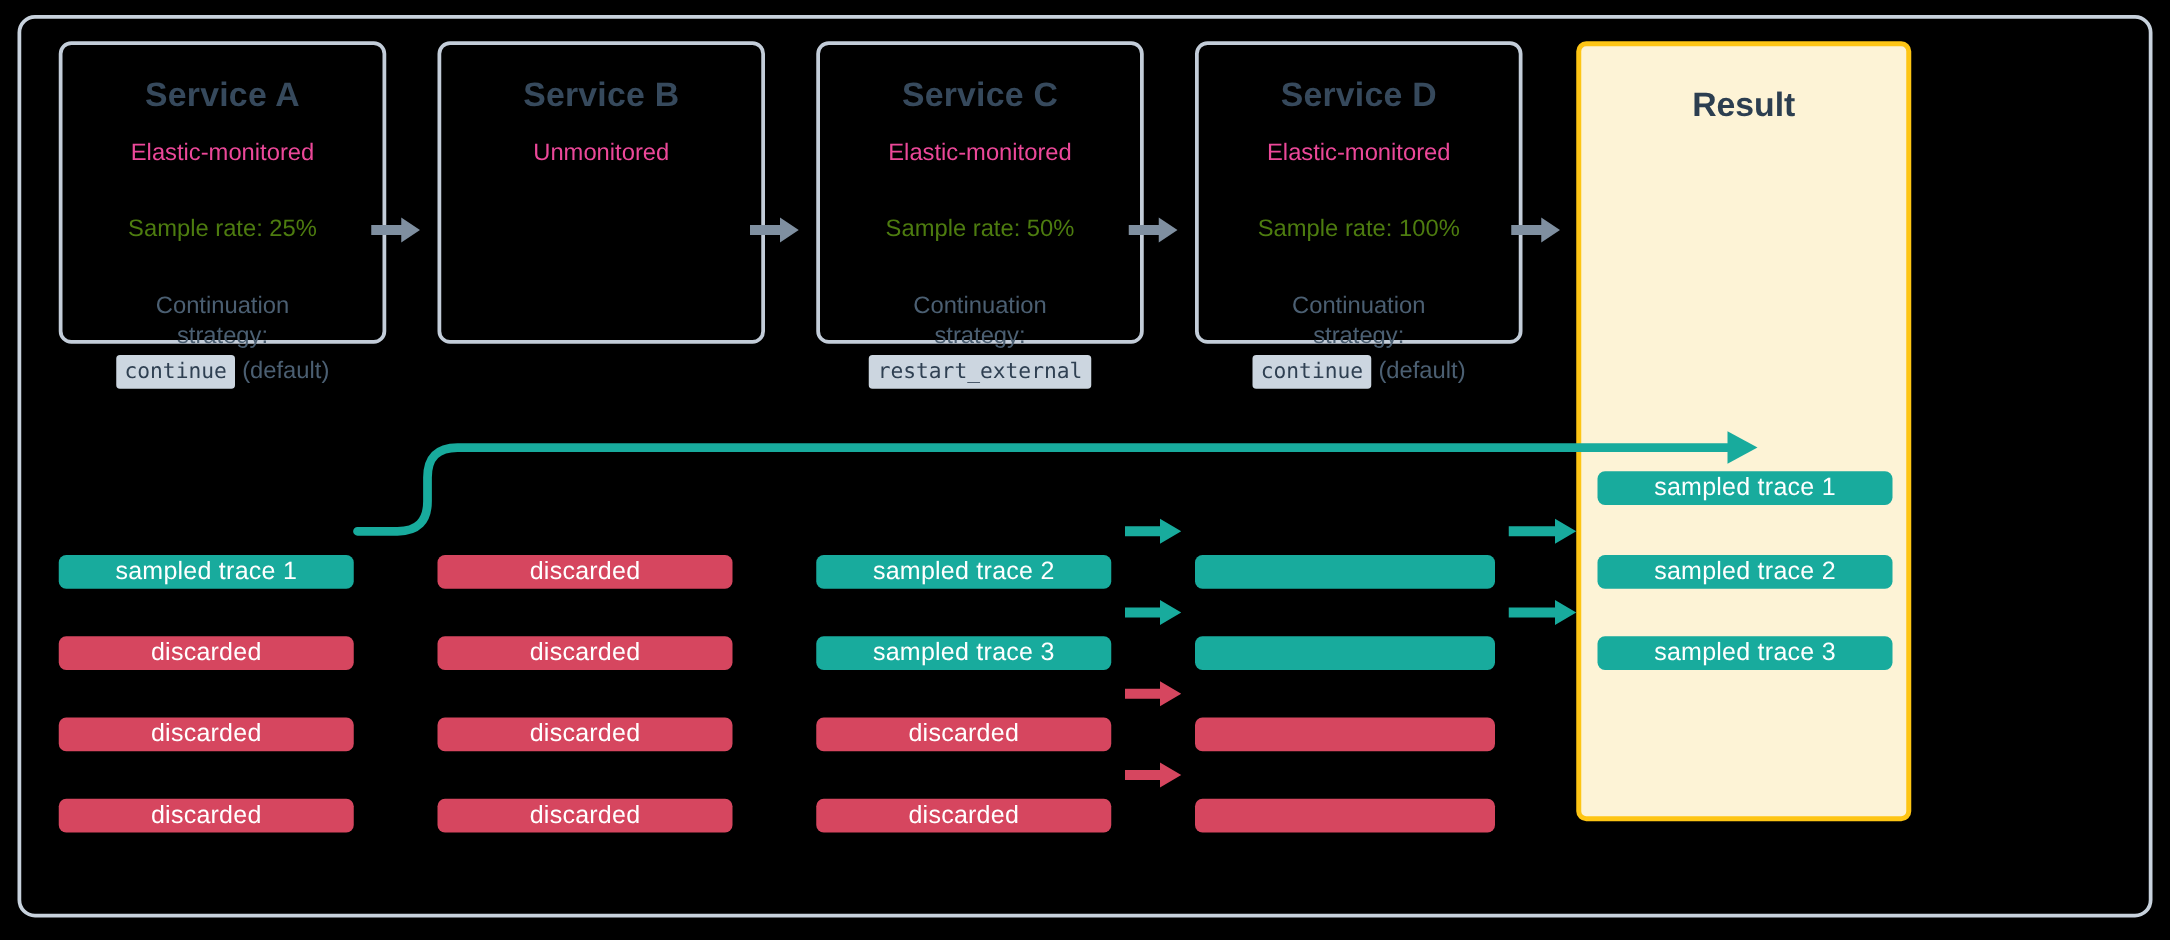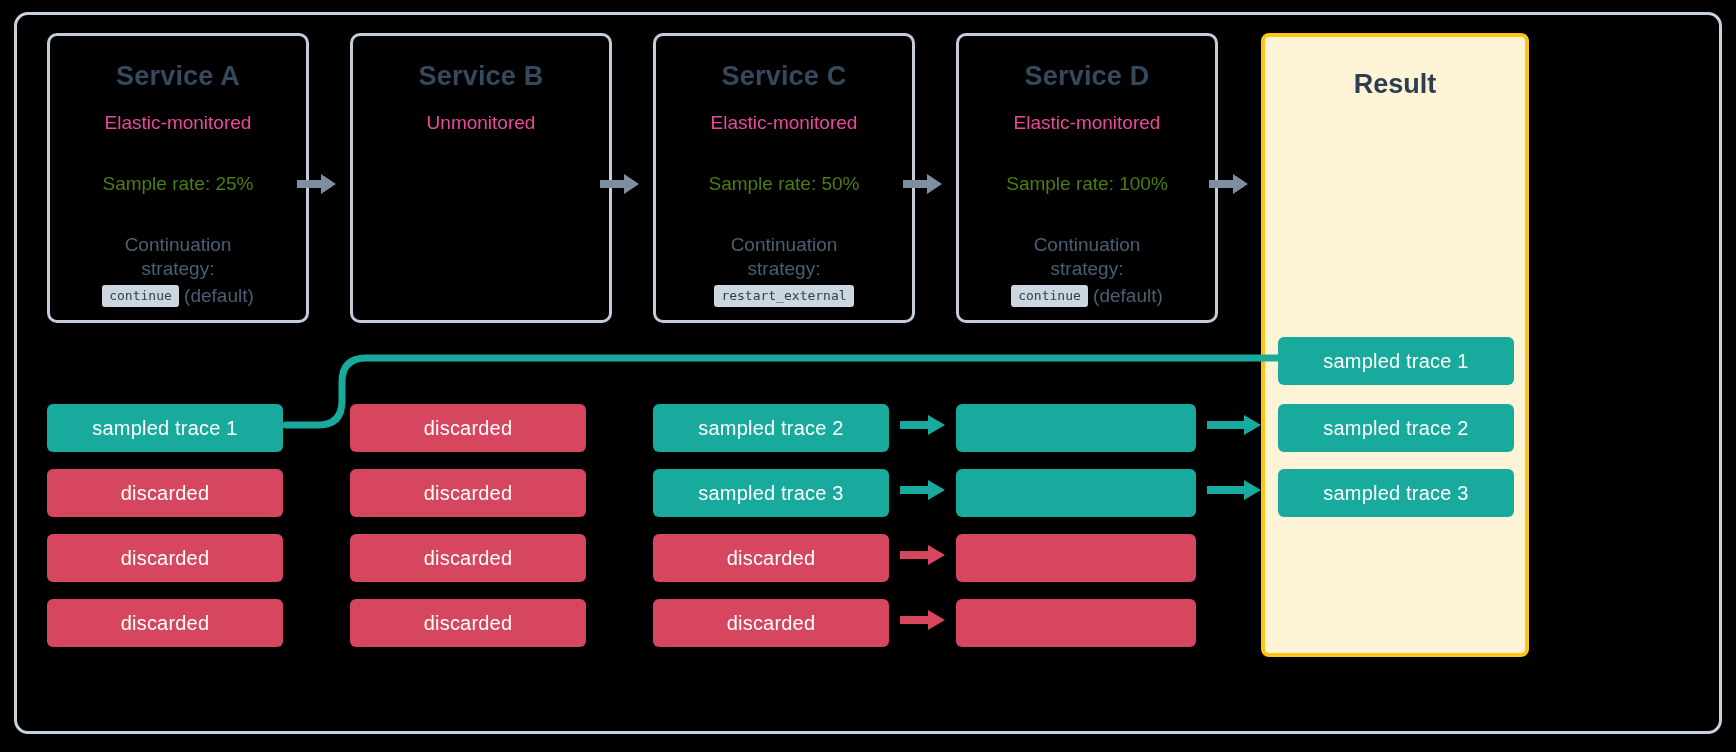--- a/index.html
+++ b/index.html
@@ -22,21 +22,21 @@
     border: 3px solid #c8d2dd;
     border-radius: 14px;
     background: #000000;
   }
 
   
   .svc-card {
     position: absolute;
     top: 33px;
     width: 262px;
-    height: 290px;
+    height: 242px;
     border: 3px solid #c3cdd9;
     border-radius: 10px;
     background: #000000;
     text-align: center;
     padding-top: 26px;
   }
   .svc-title {
     font-size: 27px;
     font-weight: bold;
     color: #36495c;
@@ -63,21 +63,21 @@
     margin-top: 3px;
     font-size: 19px;
     color: #4b5f72;
     white-space: nowrap;
   }
   code.badge {
     display: inline-block;
     background: #ccd6e0;
     color: #2f4052;
     font-family: "DejaVu Sans Mono", monospace;
-    font-size: 13px;
+    font-size: 17px;
     padding: 3px 7px 4px 7px;
     border-radius: 3px;
     vertical-align: middle;
   }
   .paren { color: #4b5f72; font-size: 19px; vertical-align: middle; }
 
   #card-a { left: 47px; }
   #card-b { left: 350px; }
   #card-c { left: 653px; }
   #card-d { left: 956px; }
@@ -99,28 +99,29 @@
     font-weight: bold;
     color: #2c3e50;
   }
 
   
   .gray-arrow { position: absolute; top: 172px; width: 40px; height: 24px; }
 
   
   .tbox {
     position: absolute;
-    height: 48px;
+    height: 27px;
     border-radius: 6px;
     display: flex;
     align-items: center;
     justify-content: center;
     color: #ffffff;
     font-size: 20px;
     letter-spacing: .2px;
+    margin-top: 40px;
   }
   .tbox.teal { background: #18ab9d; }
   .tbox.red  { background: #d6465f; }
 
   .col-a { left: 47px;  width: 236px; }
   .col-b { left: 350px; width: 236px; }
   .col-c { left: 653px; width: 236px; }
   .col-d { left: 956px; width: 240px; }
   .col-r { left: 1278px; width: 236px; }
 

